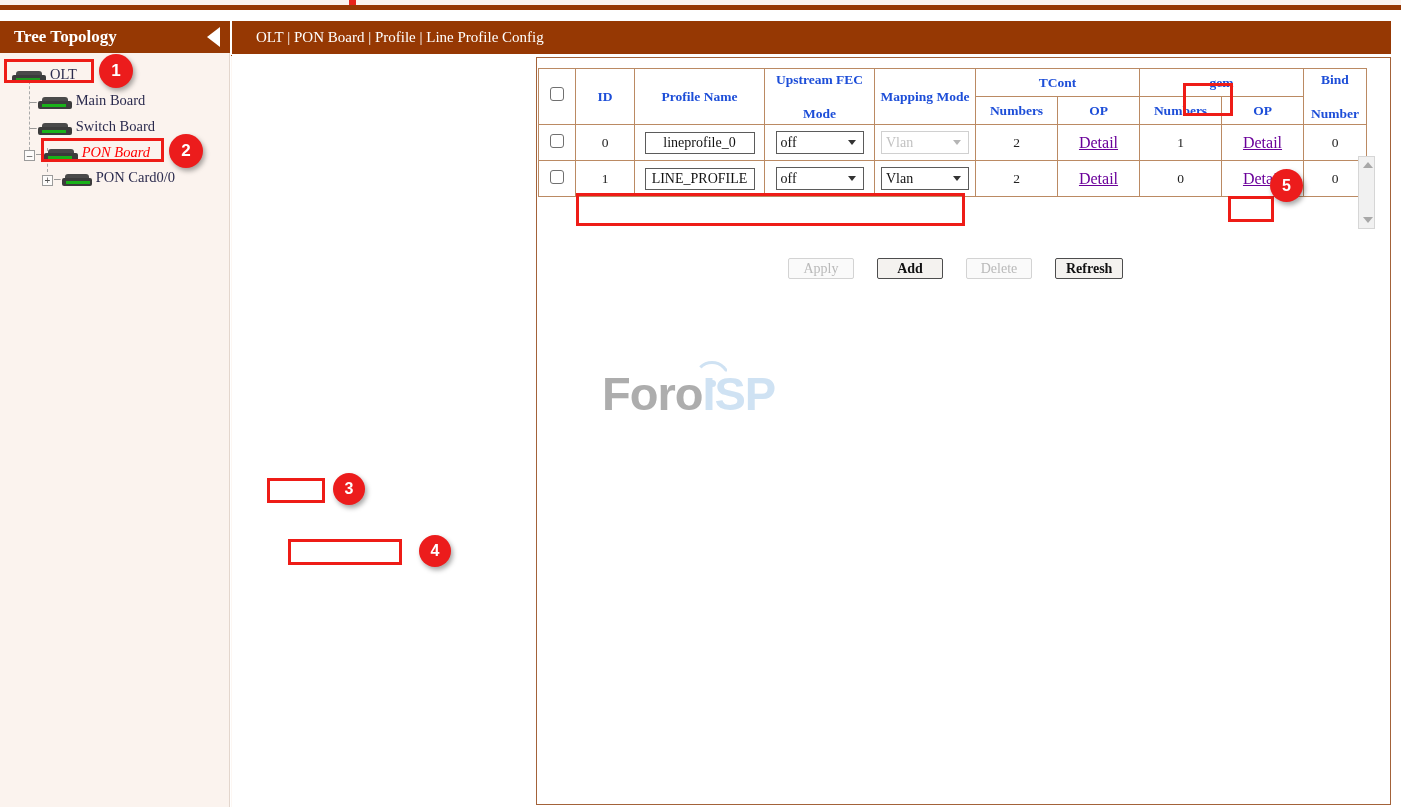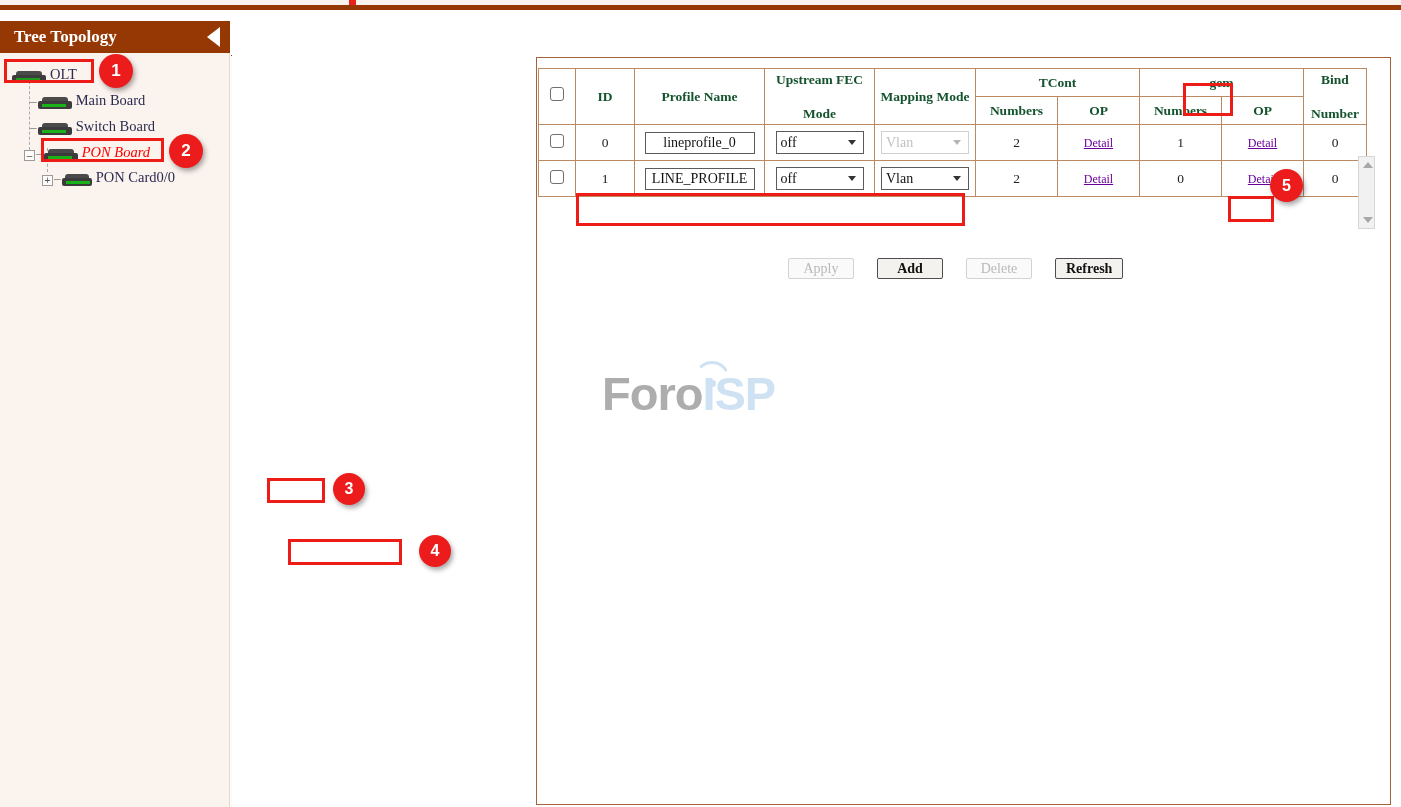--- a/index.html
+++ b/index.html
@@ -121,21 +121,21 @@
     border:1px solid #a36239; background:#ffffff;
   }
 
   
   .tbl { position:absolute; left:2px; top:45px; border-collapse:collapse; }
   .tbl th, .tbl td {
     border:1px solid #bb8a63; text-align:center; vertical-align:middle;
     font-size:13.5px; color:#222;
   }
   .tbl th {
-    color:#14532d; font-weight:bold; font-size:13.5px;
+    color:#1d4ed8; font-weight:bold; font-size:13.5px;
     background:#ffffff; line-height:1.45;
   }
   .tbl td { height:36px; background:#ffffff; }
 
   .cbx {
     width:14px; height:14px; border:1px solid #707070; border-radius:3px;
     background:#ffffff; display:inline-block; cursor:pointer;
   }
 
   .tinput {
@@ -152,21 +152,21 @@
   }
   .selwrap { position:relative; display:inline-block; }
   .selwrap .chev {
     position:absolute; right:8px; top:9px; width:0; height:0;
     border-left:4px solid transparent; border-right:4px solid transparent;
     border-top:5px solid #333; pointer-events:none;
   }
   .selwrap.dis .tsel { color:#a8a8a8; border-color:#bdbdbd; background:#ffffff; }
   .selwrap.dis .chev { border-top-color:#b5b5b5; }
 
-  .dlink { color:#6a009a; text-decoration:underline; font-size:12px; cursor:pointer; }
+  .dlink { color:#6a009a; text-decoration:underline; font-size:16px; cursor:pointer; }
 
   
   .tbl-sb { position:absolute; left:1358px; top:156px; width:17px; height:73px; background:#f1f1f1; border:1px solid #d6d6d6; }
   .tbl-sb .ar {
     position:absolute; left:4px; width:0;height:0;
     border-left:5px solid transparent; border-right:5px solid transparent;
   }
   .tbl-sb .up { top:5px; border-bottom:6px solid #a8a8a8; }
   .tbl-sb .dn { bottom:5px; border-top:6px solid #a8a8a8; }
 
@@ -401,20 +401,23 @@
 
     </div>
   </div>
 
   <div class="nav-sb">
     <div class="sb-arrow-up"></div>
     <div class="thumb"></div>
   </div>
 
   <div class="content">
+    <div class="crumb">
+      <span>OLT | PON Board | Profile | Line Profile Config</span>
+    </div>
 
     <div class="panel"></div>
 
     <table class="tbl" style="left:306px; top:47px;">
       <thead>
         <tr>
           <th rowspan="2" style="width:37px;">
             <span class="cbx"></span>
           </th>
           <th rowspan="2" style="width:59px;">ID</th>

